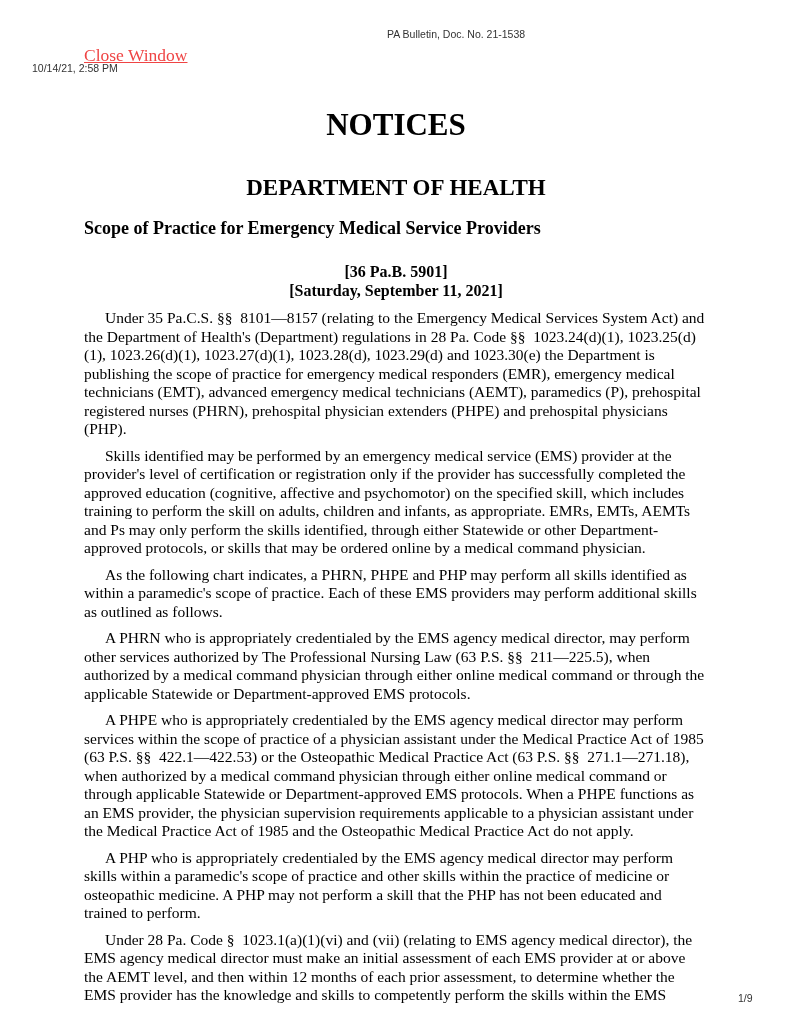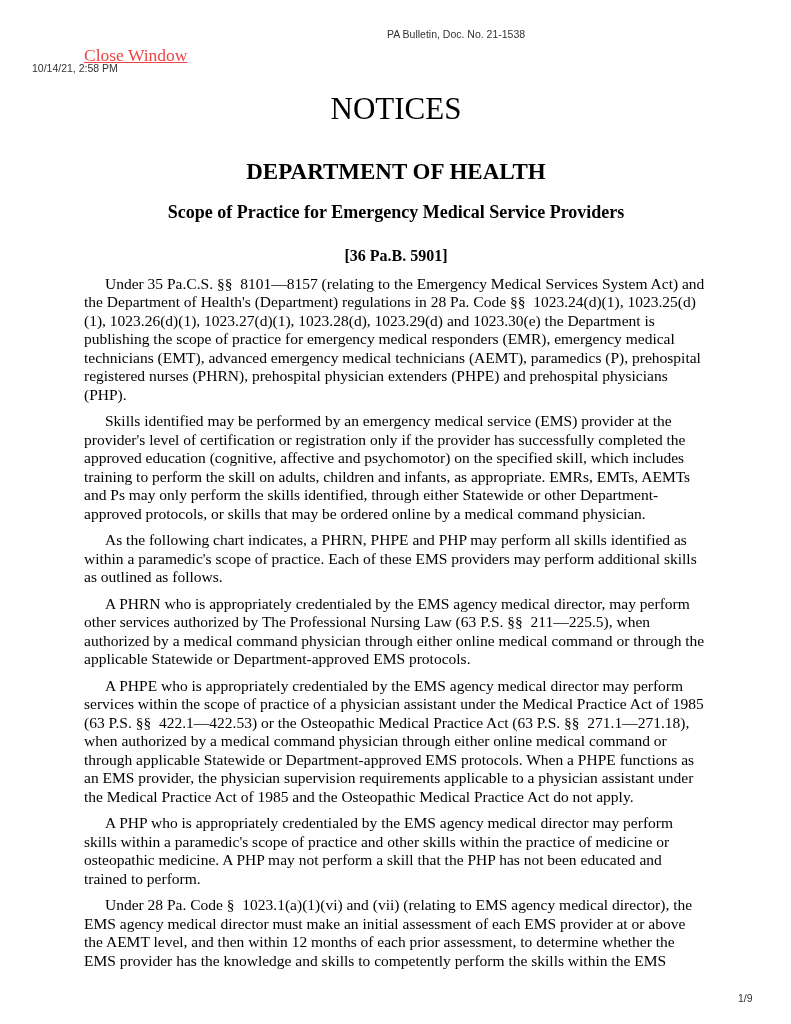--- a/index.html
+++ b/index.html
@@ -33,39 +33,38 @@
     text-decoration: underline;
     cursor: pointer;
   }
   .doc {
     position: absolute;
     left: 84px;
     top: 91px;
     width: 624px;
   }
   .doc h1 {
-    margin: 0;
+    margin: 16px;
     font-size: 31px;
     line-height: 36px;
-    font-weight: normal;
+    font-weight: bold;
     text-align: center;
   }
   .doc h2 {
     margin: 32px 0 0 0;
     font-size: 23px;
     line-height: 26px;
     font-weight: bold;
     text-align: center;
   }
   .doc h3 {
     margin: 17px 0 0 0;
     font-size: 18px;
     line-height: 21px;
     font-weight: bold;
-    text-align: center;
   }
   .cite {
     margin-top: 24px;
     text-align: center;
     font-weight: bold;
     font-size: 16px;
     line-height: 18.5px;
   }
   .paras { margin-top: 9px; }
   .paras p {
@@ -87,20 +86,21 @@
 
 <div class="doc">
   <h1>NOTICES</h1>
 
   <h2>DEPARTMENT OF HEALTH</h2>
 
   <h3>Scope of Practice for Emergency Medical Service Providers</h3>
 
   <div class="cite">
     <div>[36 Pa.B. 5901]</div>
+    <div>[Saturday, September 11, 2021]</div>
   </div>
 
   <div class="paras">
     <p>Under 35 Pa.C.S. §§&nbsp; 8101—8157 (relating to the Emergency Medical Services System Act) and the Department of Health's (Department) regulations in 28 Pa. Code §§&nbsp; 1023.24(d)(1), 1023.25(d)(1), 1023.26(d)(1), 1023.27(d)(1), 1023.28(d), 1023.29(d) and 1023.30(e) the Department is publishing the scope of practice for emergency medical responders (EMR), emergency medical technicians (EMT), advanced emergency medical technicians (AEMT), paramedics (P), prehospital registered nurses (PHRN), prehospital physician extenders (PHPE) and prehospital physicians (PHP).</p>
     <p>Skills identified may be performed by an emergency medical service (EMS) provider at the provider's level of certification or registration only if the provider has successfully completed the approved education (cognitive, affective and psychomotor) on the specified skill, which includes training to perform the skill on adults, children and infants, as appropriate. EMRs, EMTs, AEMTs and Ps may only perform the skills identified, through either Statewide or other Department-approved protocols, or skills that may be ordered online by a medical command physician.</p>
     <p>As the following chart indicates, a PHRN, PHPE and PHP may perform all skills identified as within a paramedic's scope of practice. Each of these EMS providers may perform additional skills as outlined as follows.</p>
     <p>A PHRN who is appropriately credentialed by the EMS agency medical director, may perform other services authorized by The Professional Nursing Law (63 P.S. §§&nbsp; 211—225.5), when authorized by a medical command physician through either online medical command or through the applicable Statewide or Department-approved EMS protocols.</p>
     <p>A PHPE who is appropriately credentialed by the EMS agency medical director may perform services within the scope of practice of a physician assistant under the Medical Practice Act of 1985 (63 P.S. §§&nbsp; 422.1—422.53) or the Osteopathic Medical Practice Act (63 P.S. §§&nbsp; 271.1—271.18), when authorized by a medical command physician through either online medical command or through applicable Statewide or Department-approved EMS protocols. When a PHPE functions as an EMS provider, the physician supervision requirements applicable to a physician assistant under the Medical Practice Act of 1985 and the Osteopathic Medical Practice Act do not apply.</p>
     <p>A PHP who is appropriately credentialed by the EMS agency medical director may perform skills within a paramedic's scope of practice and other skills within the practice of medicine or osteopathic medicine. A PHP may not perform a skill that the PHP has not been educated and trained to perform.</p>
     <p>Under 28 Pa. Code §&nbsp; 1023.1(a)(1)(vi) and (vii) (relating to EMS agency medical director), the EMS agency medical director must make an initial assessment of each EMS provider at or above the AEMT level, and then within 12 months of each prior assessment, to determine whether the EMS provider has the knowledge and skills to competently perform the skills within the EMS</p>

